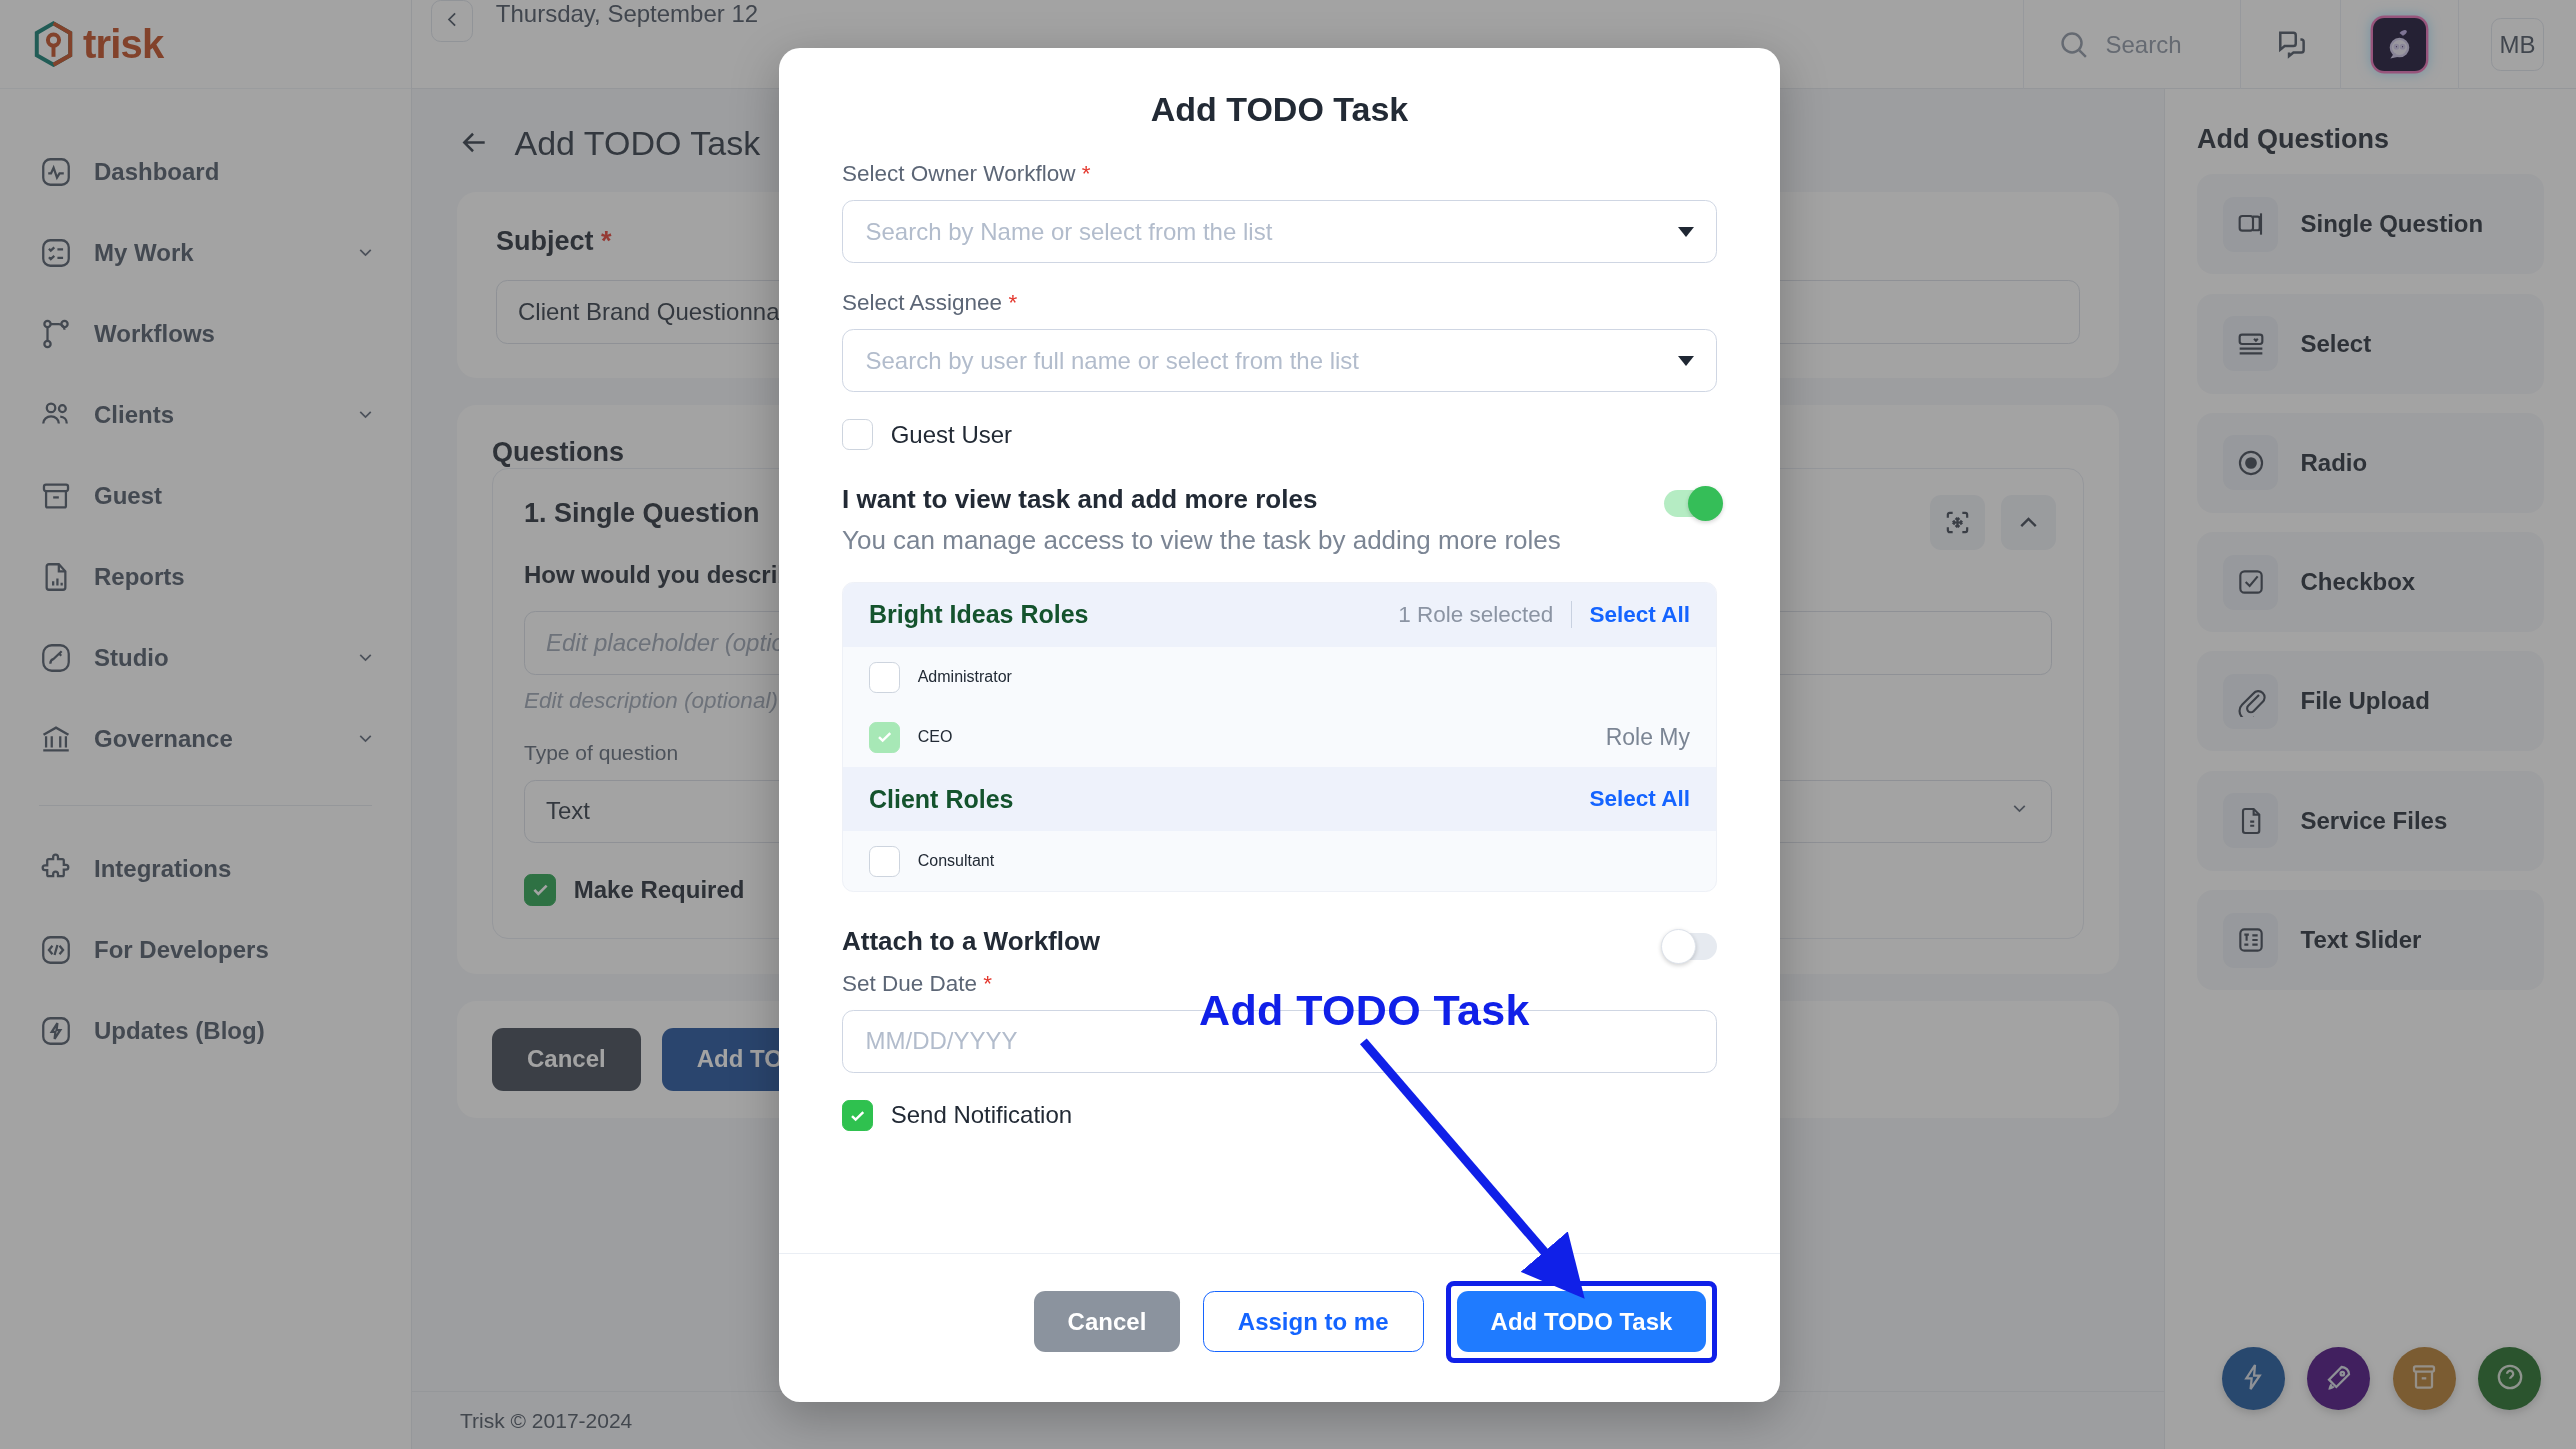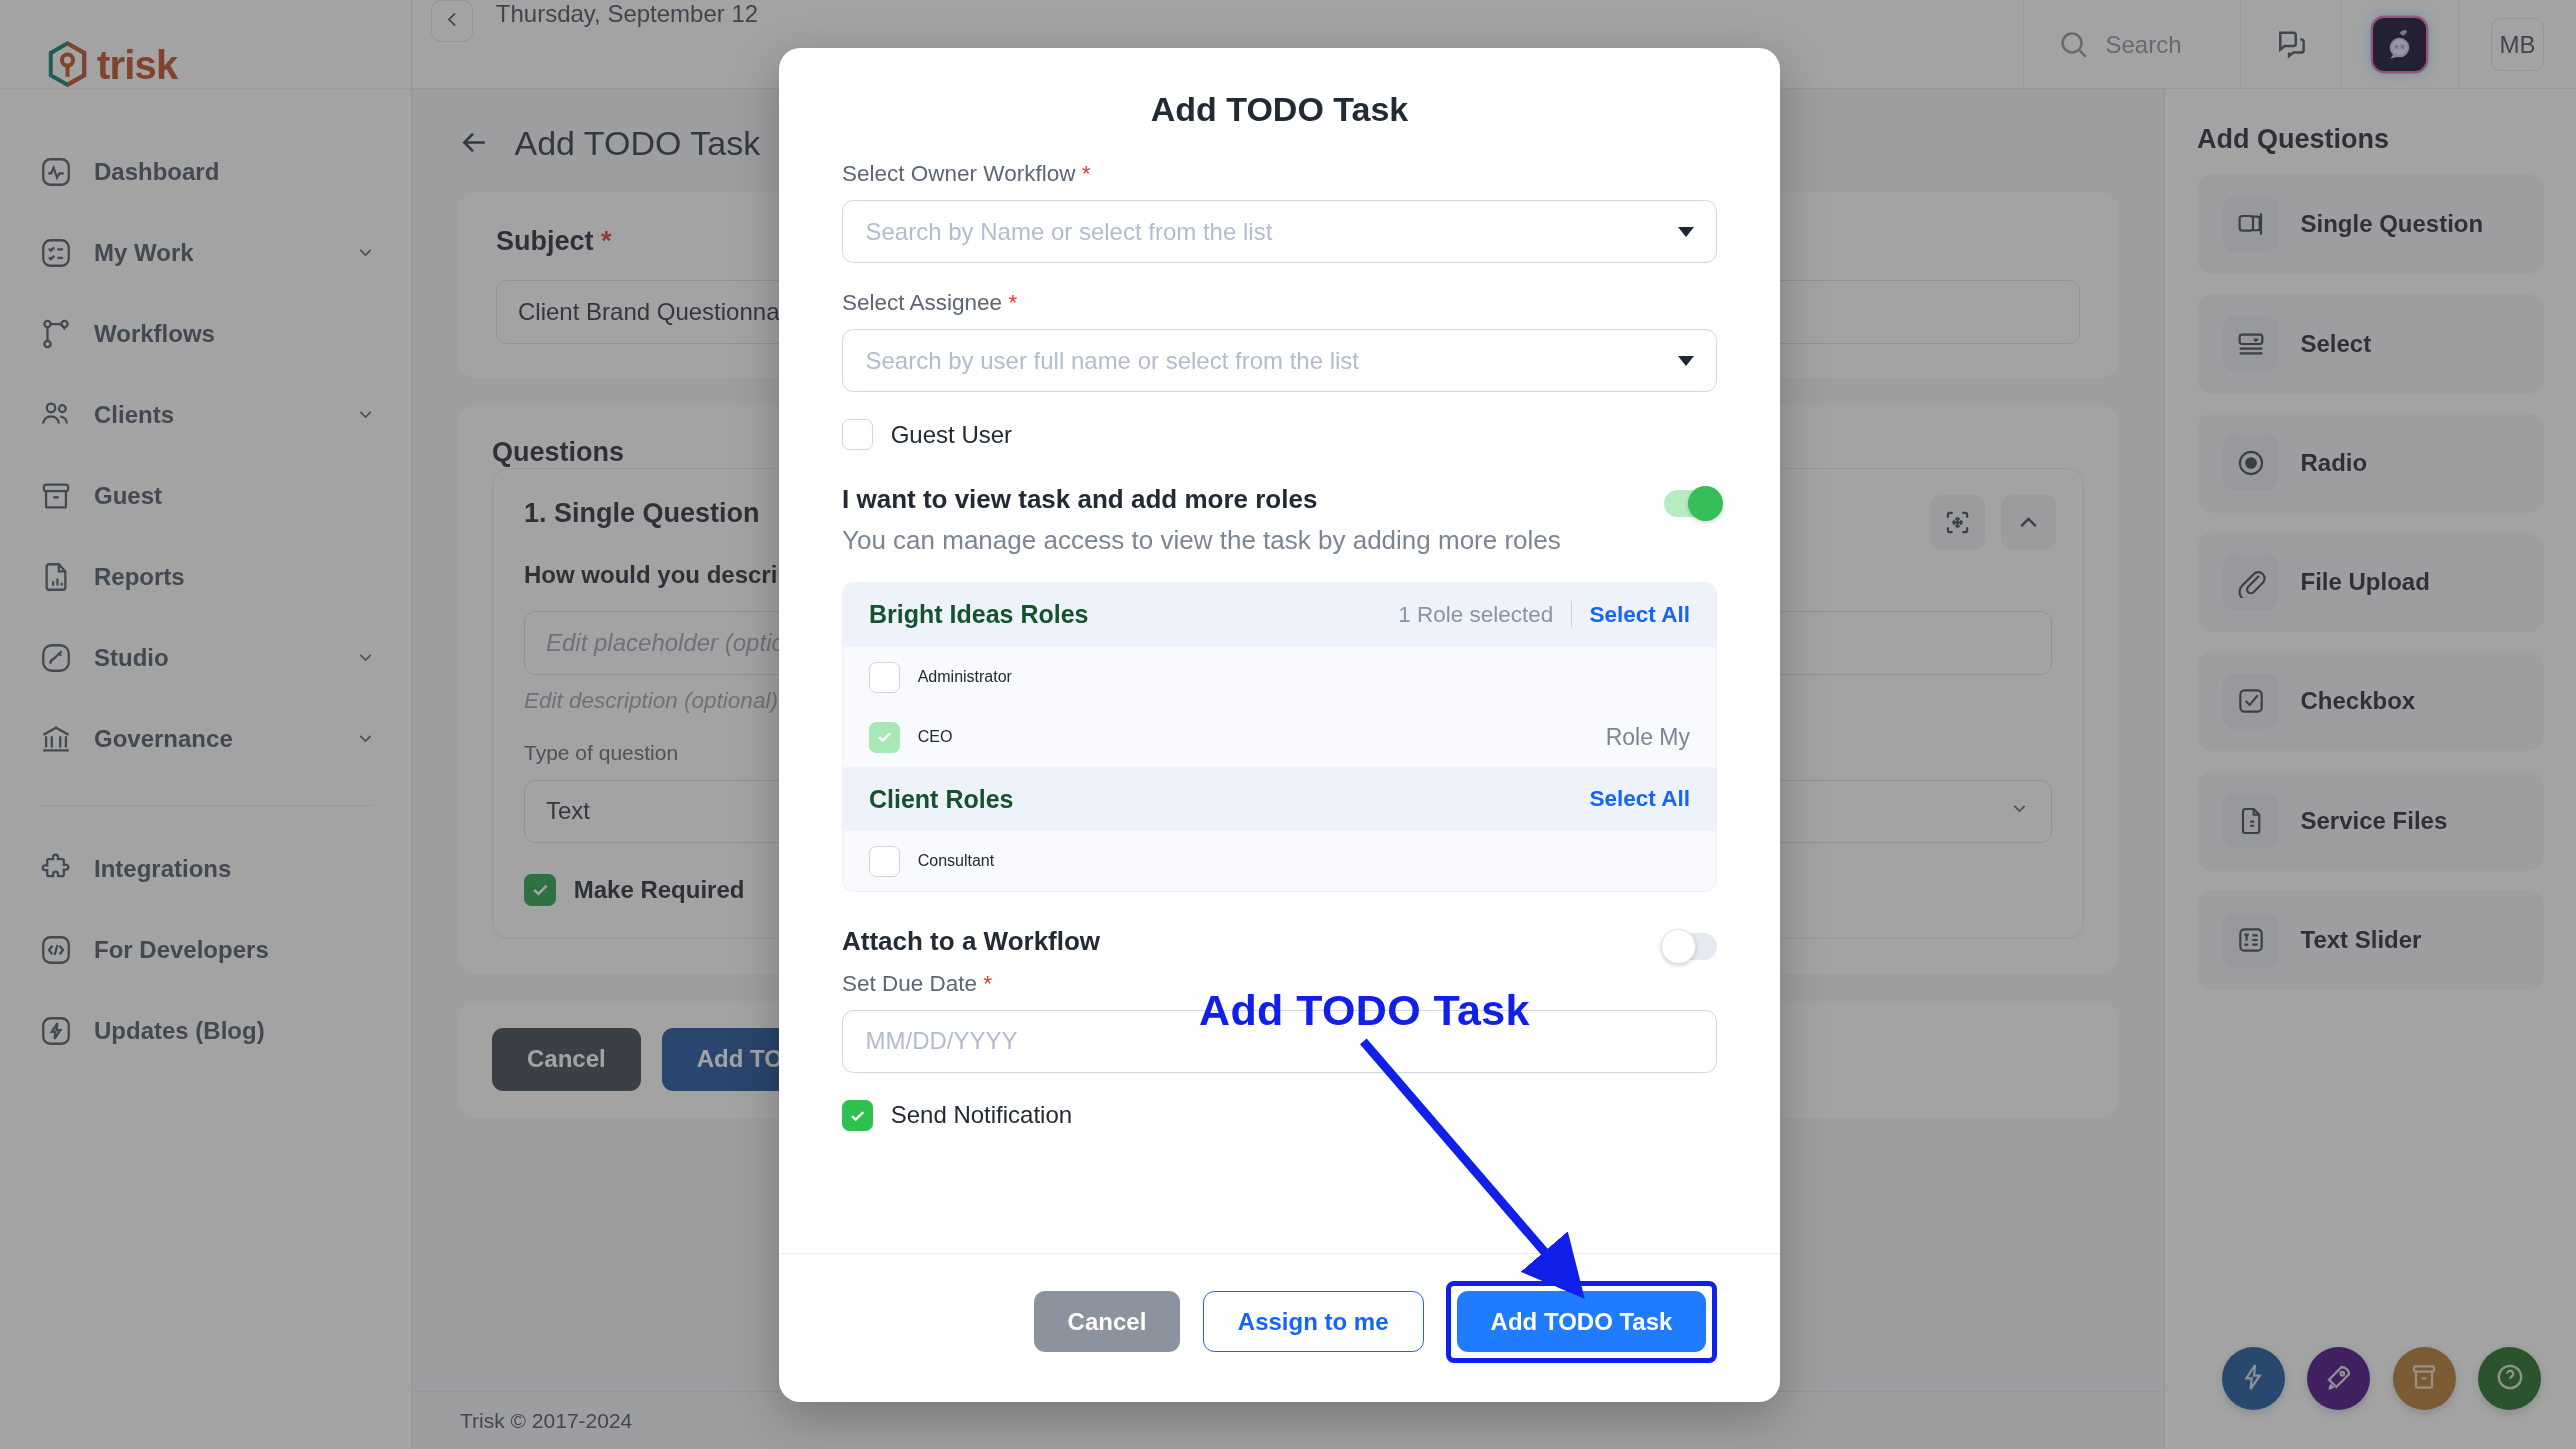--- a/index.html
+++ b/index.html
@@ -12,21 +12,21 @@
   #app { position: relative; width: 2576px; height: 1449px; }
 
   
   .bg-layer { position: absolute; inset: 0; background: #f4f6f9; }
 
   
   .sidebar {
     position: absolute; left: 0; top: 0; width: 412px; height: 1449px;
     background: #ffffff; border-right: 0.8px solid #e4e8ef;
   }
-  .brand { height: 89px; display: flex; align-items: flex-end; padding-left: 46px; gap: 8px;
+  .brand { height: 89px; display: flex; align-items: center; padding-left: 32px; gap: 8px;
            border-bottom: 0.8px solid #eef1f6; }
   .brand-mark { width: 43px; height: 47px; position: relative; flex: 0 0 auto; }
   .brand-text { font-size: 40px; font-weight: 600; color: #c0491e; letter-spacing: -0.8px; }
 
   .nav { padding-top: 42px; }
   .nav-item {
     display: flex; align-items: center; gap: 21px;
     height: 81px; padding: 0 35px 0 39px; color: #4b5565;
     font-size: 24px; cursor: pointer;
   }
@@ -491,33 +491,33 @@
             <svg viewBox="0 0 24 24" fill="none" stroke="currentColor" stroke-width="1.6">
               <circle cx="12" cy="12" r="8.3"></circle>
               <circle cx="12" cy="12" r="3.6" fill="currentColor"></circle>
             </svg>
           </span>
         <span class="rp-lbl">Radio</span>
       </div>
       <div class="rp-item">
         <span class="rp-ic">
             <svg viewBox="0 0 24 24" fill="none" stroke="currentColor" stroke-width="1.6">
-              <path d="M18 7.5l-8.1 8.1a2.8 2.8 0 104 4L20.4 13a4.7 4.7 0 10-6.6-6.6l-8.5 8.5a6.5 6.5 0 009.2 9.2"></path>
-            </svg>
-          </span>
-        <span class="rp-lbl">File Upload</span>
+              <rect x="4" y="4" width="16" height="16" rx="3.2"></rect>
+              <path d="M8 12l3 3 6-7.2"></path>
+            </svg>
+          </span>
+        <span class="rp-lbl">Checkbox</span>
       </div>
       <div class="rp-item">
         <span class="rp-ic">
             <svg viewBox="0 0 24 24" fill="none" stroke="currentColor" stroke-width="1.6">
-              <rect x="4" y="4" width="16" height="16" rx="3.2"></rect>
-              <path d="M8 12l3 3 6-7.2"></path>
-            </svg>
-          </span>
-        <span class="rp-lbl">Checkbox</span>
+              <path d="M18 7.5l-8.1 8.1a2.8 2.8 0 104 4L20.4 13a4.7 4.7 0 10-6.6-6.6l-8.5 8.5a6.5 6.5 0 009.2 9.2"></path>
+            </svg>
+          </span>
+        <span class="rp-lbl">File Upload</span>
       </div>
       <div class="rp-item">
         <span class="rp-ic">
             <svg viewBox="0 0 24 24" fill="none" stroke="currentColor" stroke-width="1.6">
               <path d="M14 3H7.6A1.6 1.6 0 006 4.6v14.8A1.6 1.6 0 007.6 21h9A1.6 1.6 0 0018.2 19.4V7.2z"></path>
               <path d="M14 3v4.2h4.2"></path>
               <path d="M9 12.5h.01M11.4 12.5h3M9 15.6h.01M11.4 15.6h3"></path>
             </svg>
           </span>
         <span class="rp-lbl">Service Files</span>

